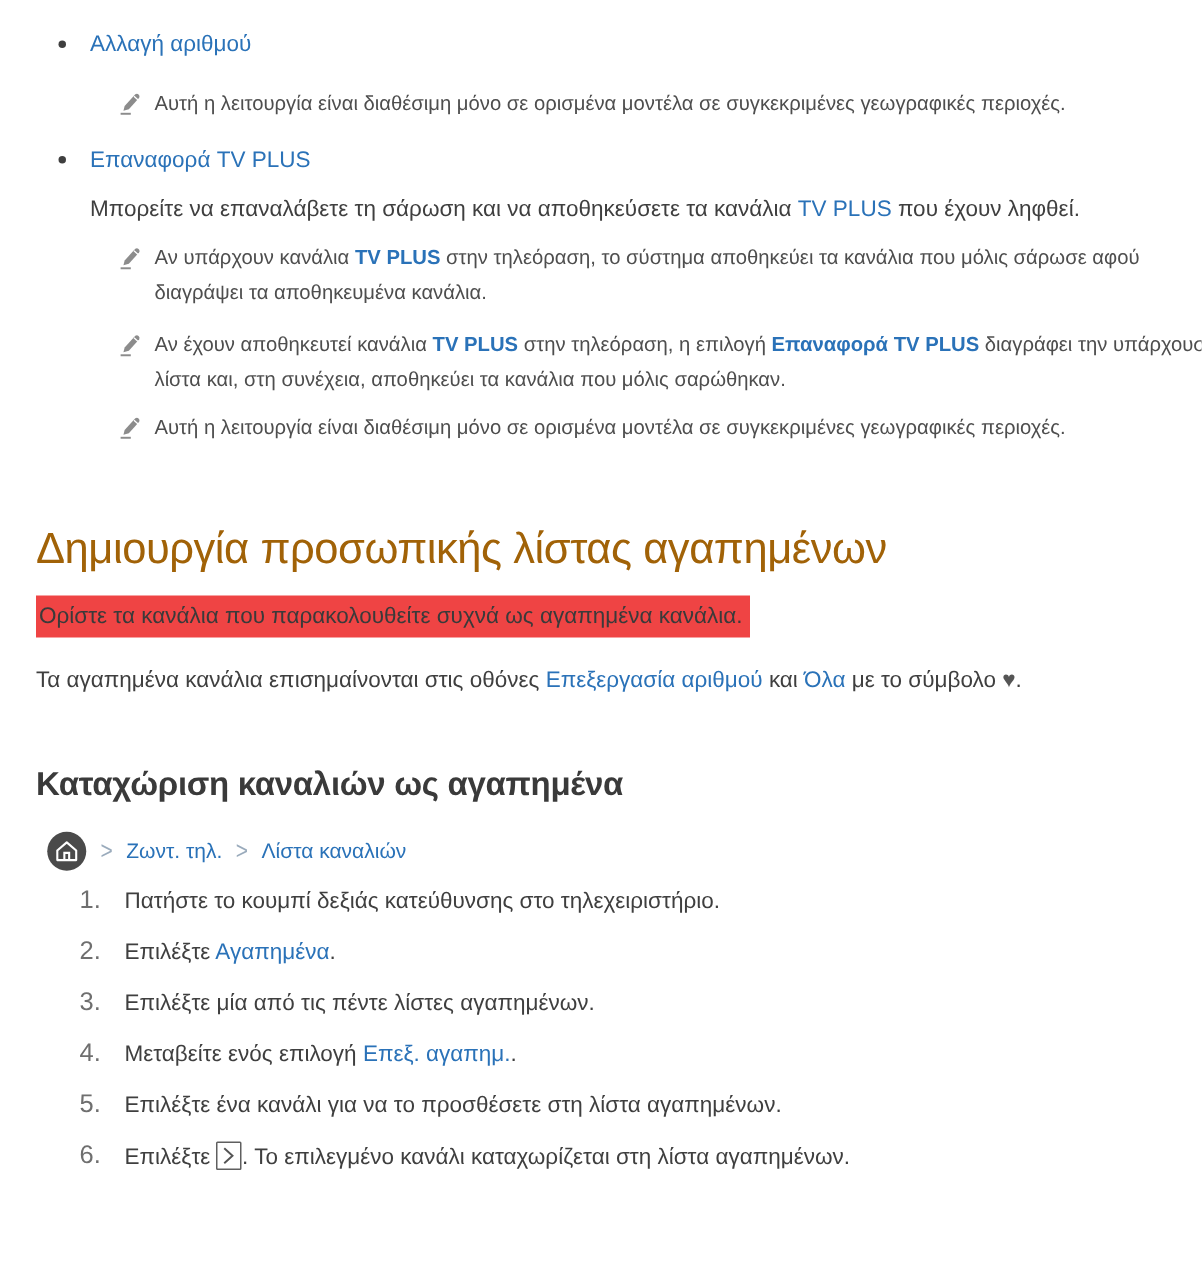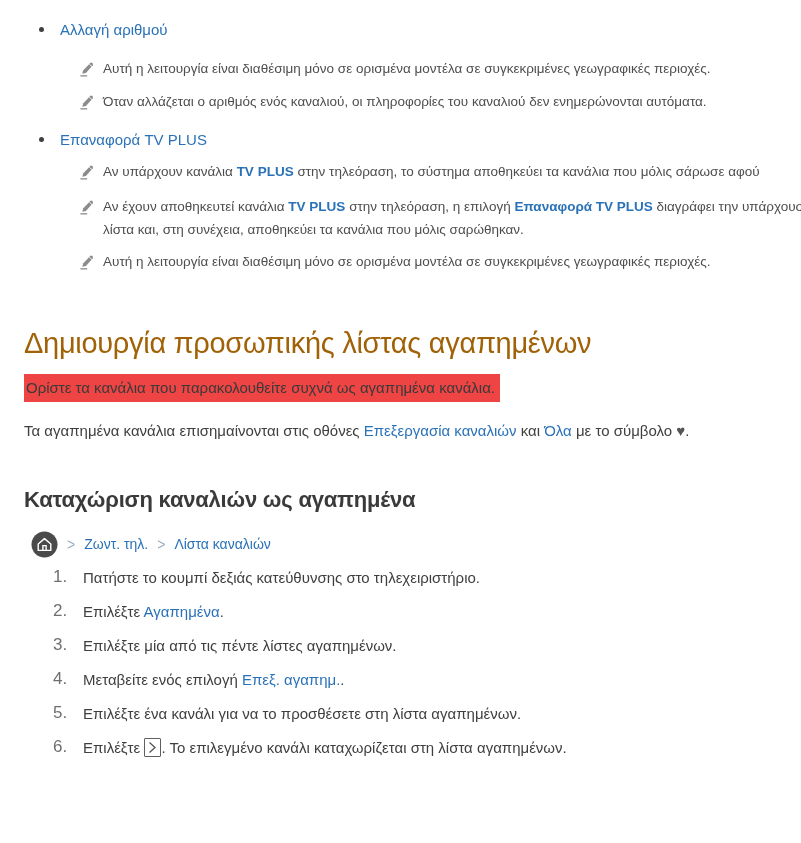--- a/index.html
+++ b/index.html
@@ -63,46 +63,40 @@
     <span class="note-icon">
       <svg width="15" height="16" viewBox="0 0 15 16">
         <path d="M3.1 9.6 L10.2 1.9 a1.8 1.8 0 0 1 2.6 2.3 L5.9 11.9 L2.3 12.8 Z" fill="#8c8c8c"></path>
         <path d="M9.3 3.2 L12.1 5.6" stroke="#ffffff" stroke-width="0.9" fill="none"></path>
         <rect x="0.4" y="14.2" width="6.8" height="1.3" fill="#8c8c8c"></rect>
       </svg>
     </span>
     <span>Αυτή η λειτουργία είναι διαθέσιμη μόνο σε ορισμένα μοντέλα σε συγκεκριμένες γεωγραφικές περιοχές.</span>
   </div>
 
-  <div class="note-row mt-10">
-    <span class="note-icon">
-      <svg width="15" height="16" viewBox="0 0 15 16">
-        <path d="M3.1 9.6 L10.2 1.9 a1.8 1.8 0 0 1 2.6 2.3 L5.9 11.9 L2.3 12.8 Z" fill="#8c8c8c"></path>
-        <path d="M9.3 3.2 L12.1 5.6" stroke="#ffffff" stroke-width="0.9" fill="none"></path>
-        <rect x="0.4" y="14.2" width="6.8" height="1.3" fill="#8c8c8c"></rect>
-      </svg>
-    </span>
-    <span>Όταν αλλάζεται ο αριθμός ενός καναλιού, οι πληροφορίες του καναλιού δεν ενημερώνονται αυτόματα.</span>
-  </div>
 
   <div class="bullet-row mt-17">
     <span class="dot"></span>
     <a class="lnk">Επαναφορά TV PLUS</a>
   </div>
 
+  <div class="desc-row mt-13">
+    <span>Μπορείτε να επαναλάβετε τη σάρωση και να αποθηκεύσετε τα κανάλια </span><a class="lnk">TV PLUS</a><span> που έχουν ληφθεί.</span>
+  </div>
 
   <div class="note-row mt-10">
     <span class="note-icon">
       <svg width="15" height="16" viewBox="0 0 15 16">
         <path d="M3.1 9.6 L10.2 1.9 a1.8 1.8 0 0 1 2.6 2.3 L5.9 11.9 L2.3 12.8 Z" fill="#8c8c8c"></path>
         <path d="M9.3 3.2 L12.1 5.6" stroke="#ffffff" stroke-width="0.9" fill="none"></path>
         <rect x="0.4" y="14.2" width="6.8" height="1.3" fill="#8c8c8c"></rect>
       </svg>
     </span>
     <span>Αν υπάρχουν κανάλια </span><a class="lnk b">TV PLUS</a><span> στην τηλεόραση, το σύστημα αποθηκεύει τα κανάλια που μόλις σάρωσε αφού</span><br>
+    <span>διαγράψει τα αποθηκευμένα κανάλια.</span>
   </div>
 
   <div class="note-row mt-12">
     <span class="note-icon">
       <svg width="15" height="16" viewBox="0 0 15 16">
         <path d="M3.1 9.6 L10.2 1.9 a1.8 1.8 0 0 1 2.6 2.3 L5.9 11.9 L2.3 12.8 Z" fill="#8c8c8c"></path>
         <path d="M9.3 3.2 L12.1 5.6" stroke="#ffffff" stroke-width="0.9" fill="none"></path>
         <rect x="0.4" y="14.2" width="6.8" height="1.3" fill="#8c8c8c"></rect>
       </svg>
     </span>
@@ -121,21 +115,21 @@
     <span>Αυτή η λειτουργία είναι διαθέσιμη μόνο σε ορισμένα μοντέλα σε συγκεκριμένες γεωγραφικές περιοχές.</span>
   </div>
 
   <h1 class="title">Δημιουργία προσωπικής λίστας αγαπημένων</h1>
 
   <div class="highlight-row">
     <span class="hl">Ορίστε τα κανάλια που παρακολουθείτε συχνά ως αγαπημένα κανάλια.</span>
   </div>
 
   <div class="para">
-    <span>Τα αγαπημένα κανάλια επισημαίνονται στις οθόνες </span><a class="lnk">Επεξεργασία καναλιών</a><span> και </span><a class="lnk">Όλα</a><span> με το σύμβολο </span><span class="heart">♥</span><span>.</span>
+    <span>Τα αγαπημένα κανάλια επισημαίνονται στις οθόνες </span><a class="lnk">Επεξεργασία αριθμού</a><span> και </span><a class="lnk">Όλα</a><span> με το σύμβολο </span><span class="heart">♥</span><span>.</span>
   </div>
 
   <h2 class="subtitle">Καταχώριση καναλιών ως αγαπημένα</h2>
 
   <div class="breadcrumb">
     <span class="home">
       <svg width="27" height="27" viewBox="0 0 27 27">
         <circle cx="13.5" cy="13.5" r="13" fill="#4a4a4a"></circle>
         <path d="M7.2 13.0 L13.5 7.6 L19.8 13.0 L19.8 19.4 L7.2 19.4 Z" fill="none" stroke="#ffffff" stroke-width="1.4" stroke-linejoin="round"></path>
         <path d="M11.9 19.4 L11.9 14.6 L15.1 14.6 L15.1 19.4" fill="none" stroke="#ffffff" stroke-width="1.4"></path>

